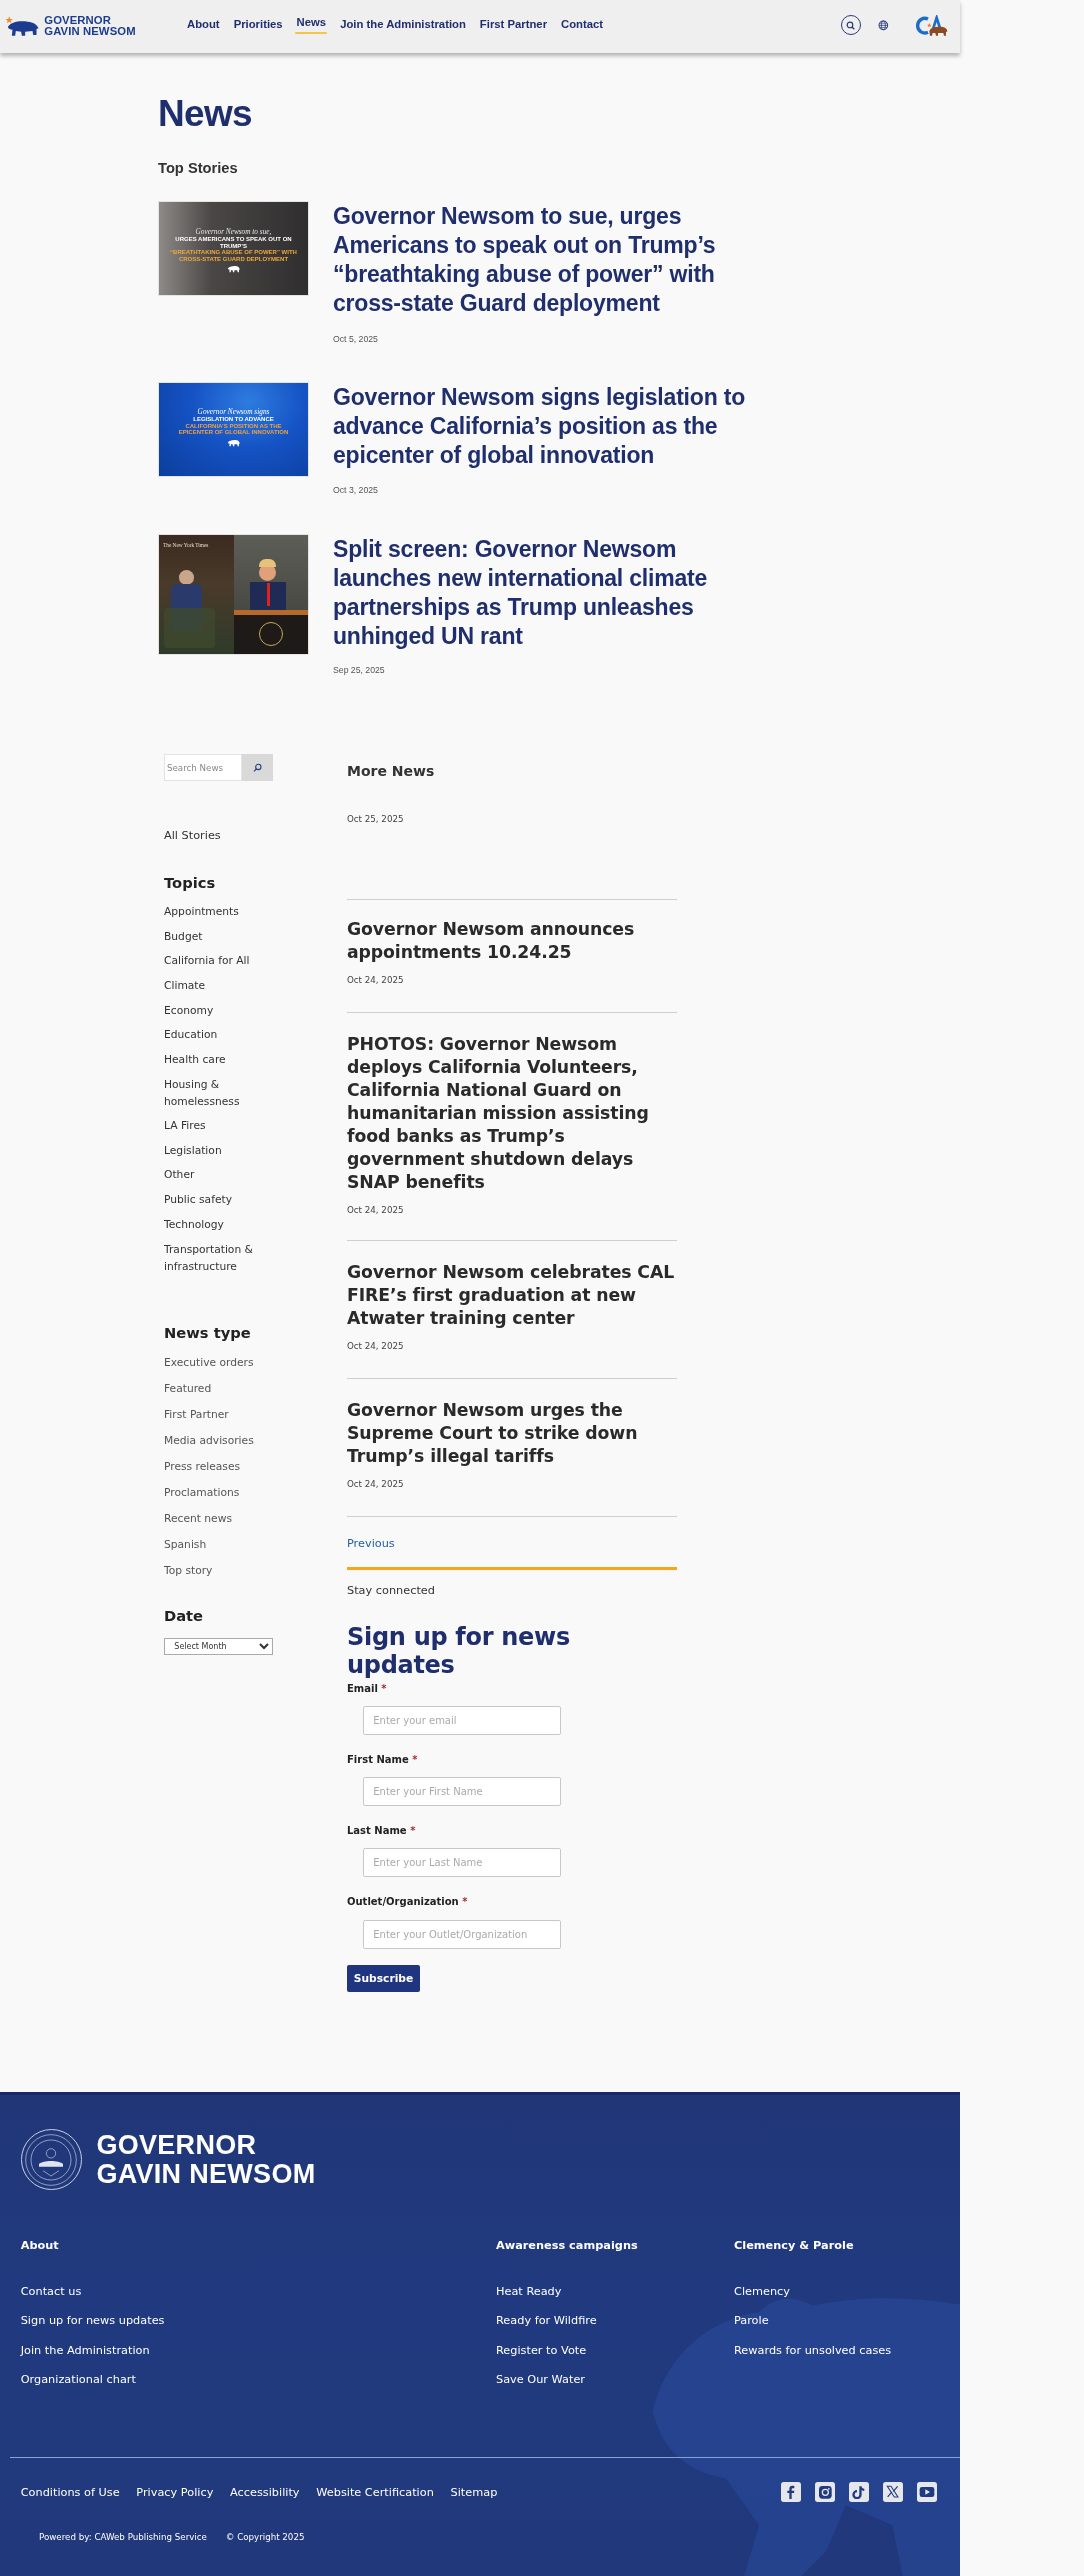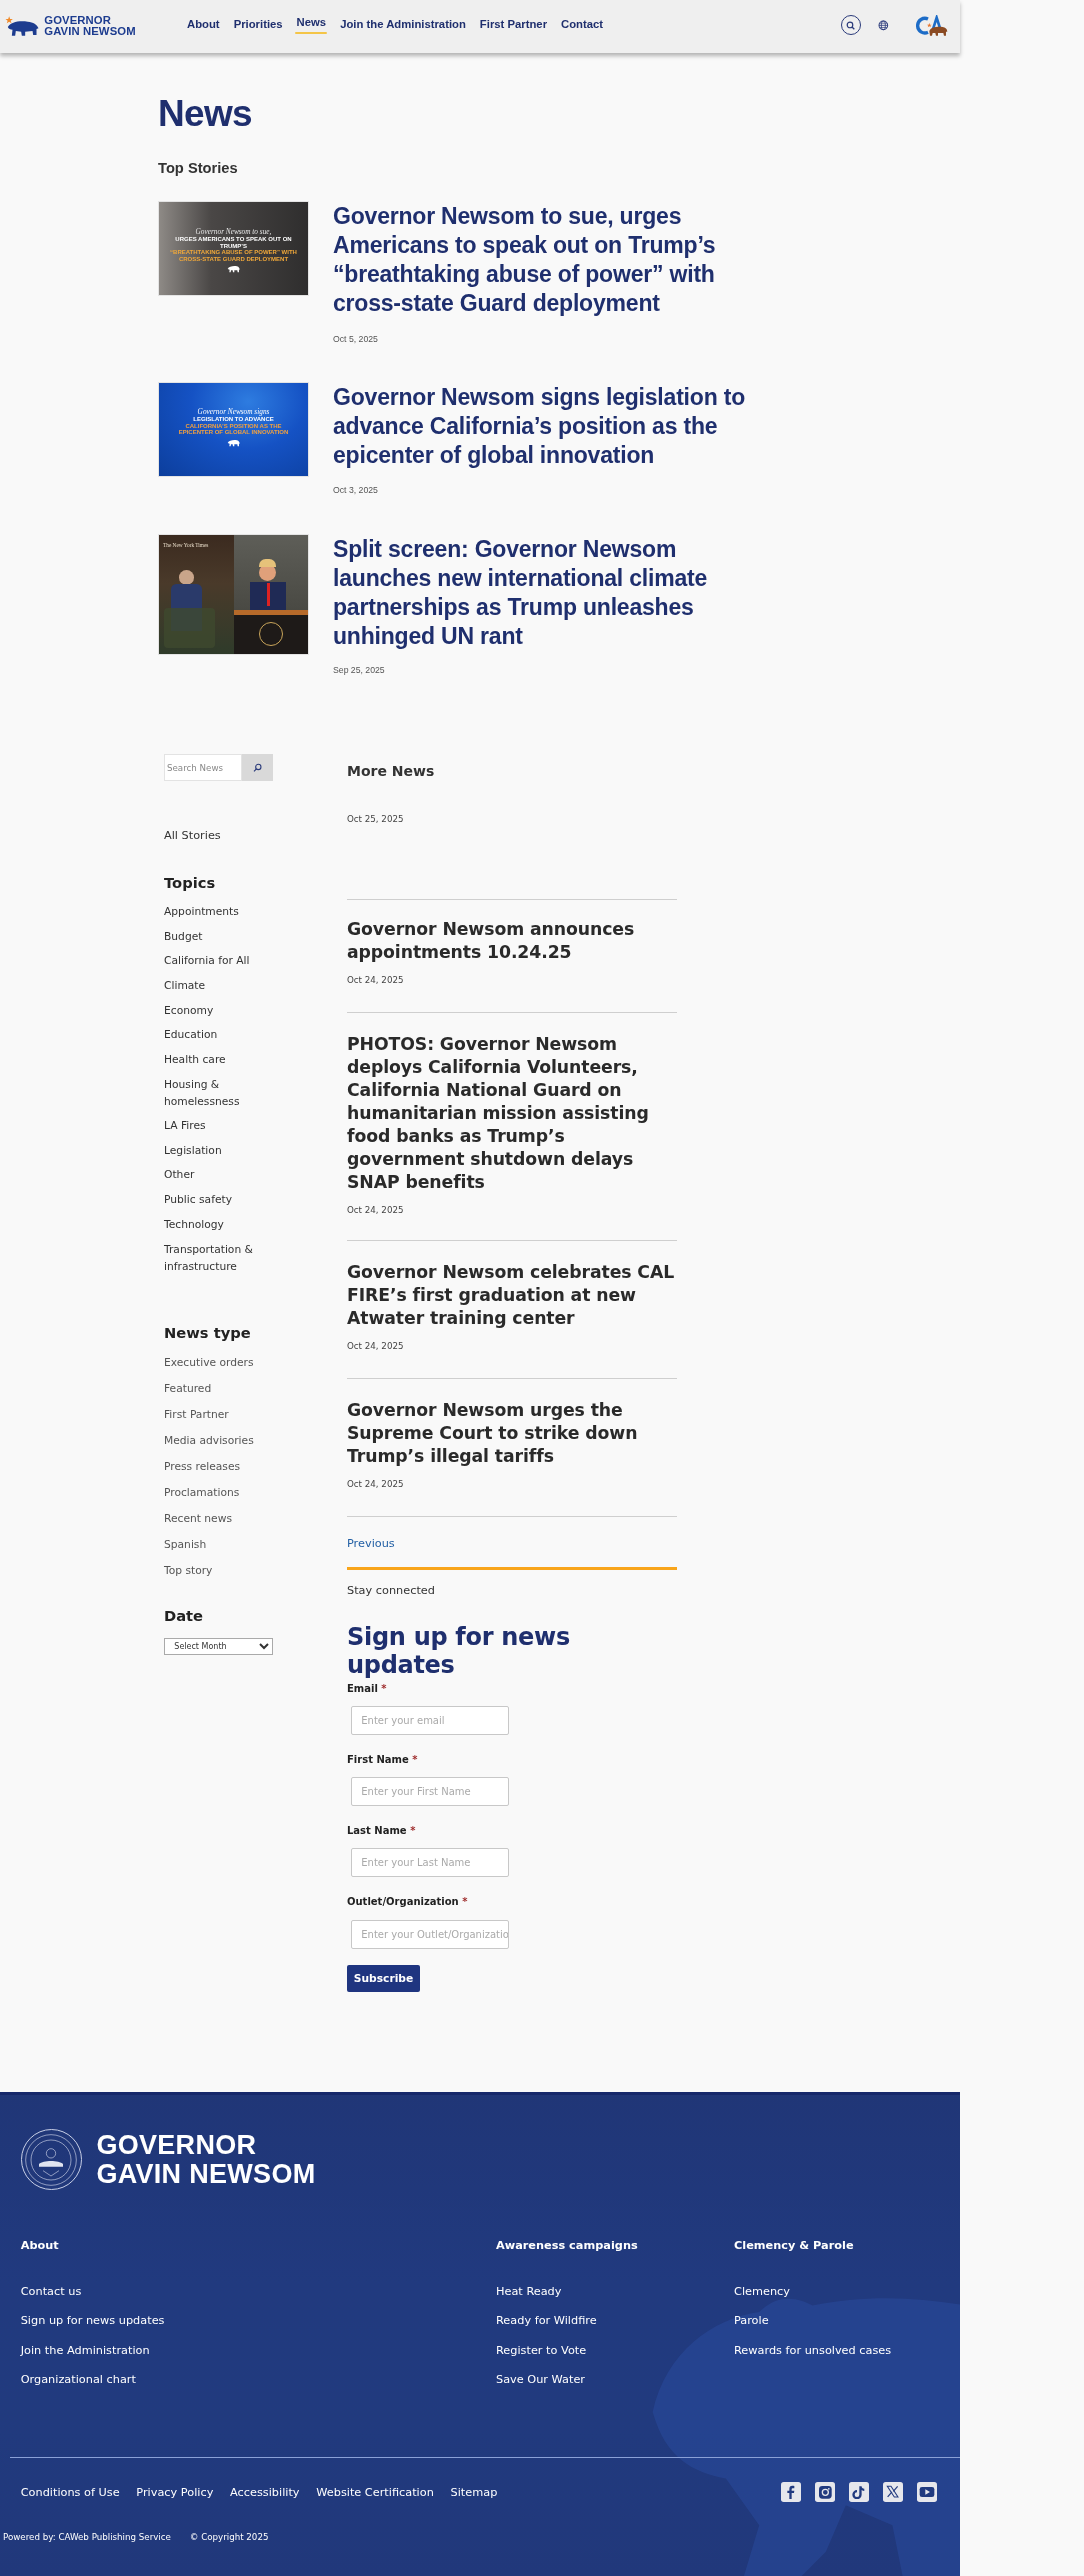--- a/index.html
+++ b/index.html
@@ -52,41 +52,41 @@
   .more-h { font-weight: 700; font-size: 14px; color: #333; position: absolute; top: 0; }
   .news-item { position: absolute; left: 0; width: 330px; border-bottom: 1.3px solid #cfcfcf; }
   .news-title { font-weight: 700; font-size: 17.3px; line-height: 23px; color: #2a2a2a; letter-spacing: -0.1px; }
   .news-date { font-size: 8.7px; color: #444; margin-top: 11.3px; }
   .prev-link { position: absolute; top: 774px; left: 0; color: #2360a5; font-size: 11.3px; }
   .gold-bar { position: absolute; top: 804px; left: 0; width: 330px; height: 3.3px; background: #f9a51b; }
   .stay { position: absolute; top: 821px; left: 0; font-size: 11.3px; color: #333; }
   .signup-h { position: absolute; top: 860px; left: 0; font-weight: 700; font-size: 24px; color: #1f2f6e; letter-spacing: -0.3px; }
   .f-label { position: absolute; left: 0; font-weight: 700; font-size: 10px; color: #222; }
   .f-label .req { color: #a03030; }
-  .f-input { position: absolute; left: 4px; width: 158px; height: 29px; border: 0.7px solid #c8c8c8; border-radius: 2px; background: #fff; font-size: 10px; padding-left: 9.3px; color: #999; font-family: "DejaVu Sans", sans-serif; }
+  .f-input { position: absolute; left: 16px; width: 198px; height: 29px; border: 0.7px solid #c8c8c8; border-radius: 2px; background: #fff; font-size: 10px; padding-left: 9.3px; color: #999; font-family: "DejaVu Sans", sans-serif; }
   .f-input::placeholder { color: #aaa; }
   .subscribe { position: absolute; left: 0; width: 73px; height: 27px; background: #1f3580; color: #fff; font-weight: 700; font-size: 10.7px; border: none; border-radius: 2px; font-family: "DejaVu Sans", sans-serif; }
 
   
   .footer { position: absolute; left: 0; top: 2092px; width: 960px; height: 484px; background: linear-gradient(180deg, #203677 0%, #213a7f 40%, #213a7e 70%, #21387b 100%); overflow: hidden; }
   .footer-topline { position: absolute; left: 0; top: 0; width: 960px; height: 2.7px; background: #16286a; }
   .footer-bear { position: absolute; left: 626px; top: 100px; width: 373px; height: 400px; }
   .f-logo { position: absolute; left: 20.7px; top: 37px; display: flex; align-items: center; }
   .f-seal { width: 61px; height: 61px; border-radius: 50%; border: 1.3px solid #c8cfe6; display: flex; align-items: center; justify-content: center; }
   .f-logo-text { margin-left: 14.7px; font-family: "Liberation Sans", sans-serif; font-weight: 700; color: #fff; font-size: 27px; line-height: 29px; letter-spacing: 0.3px; }
   .f-col { position: absolute; top: 147px; width: 227px; }
   .f-col-h { font-weight: 700; font-size: 11.3px; color: #fff; }
   .f-col ul { list-style: none; margin-top: 33px; }
   .f-col li { font-size: 11.3px; color: #fff; line-height: 14.7px; margin-bottom: 14.7px; }
   .f-divider { position: absolute; left: 10px; top: 365px; width: 950px; height: 1.3px; background: #8aa0d6; }
   .f-links { position: absolute; left: 20.7px; top: 394px; display: flex; }
   .f-links a { color: #fff; font-size: 11.3px; text-decoration: none; margin-right: 16.7px; }
   .f-social { position: absolute; left: 781px; top: 390px; display: flex; }
   .soc { width: 20px; height: 20px; background: #e6e7ec; border-radius: 2.7px; margin-right: 14px; display: flex; align-items: center; justify-content: center; }
-  .f-powered { position: absolute; left: 3px; top: 440px; font-size: 8.7px; color: #fff; }
+  .f-powered { position: absolute; left: 39px; top: 440px; font-size: 8.7px; color: #fff; }
   .f-powered span { margin-right: 16px; }
 </style>
 </head>
 <body>
 
 <header class="header">
   <div class="logo">
     <svg class="logo-bear" viewBox="0 0 52 34">
       <polygon points="6,2 7.5,6 11.5,6 8.3,8.5 9.5,12.5 6,10 2.5,12.5 3.7,8.5 0.5,6 4.5,6" fill="#f08a2a"></polygon>
       <path d="M4 18 C8 10 22 8 34 10 C42 11 48 14 50 20 L47 21 L47 30 L42 30 L41 24 L30 25 L30 31 L25 31 L24 25 L16 24 L15 31 L10 31 L11 22 C8 22 5 21 4 18 Z" fill="#1d3c8f"></path>

